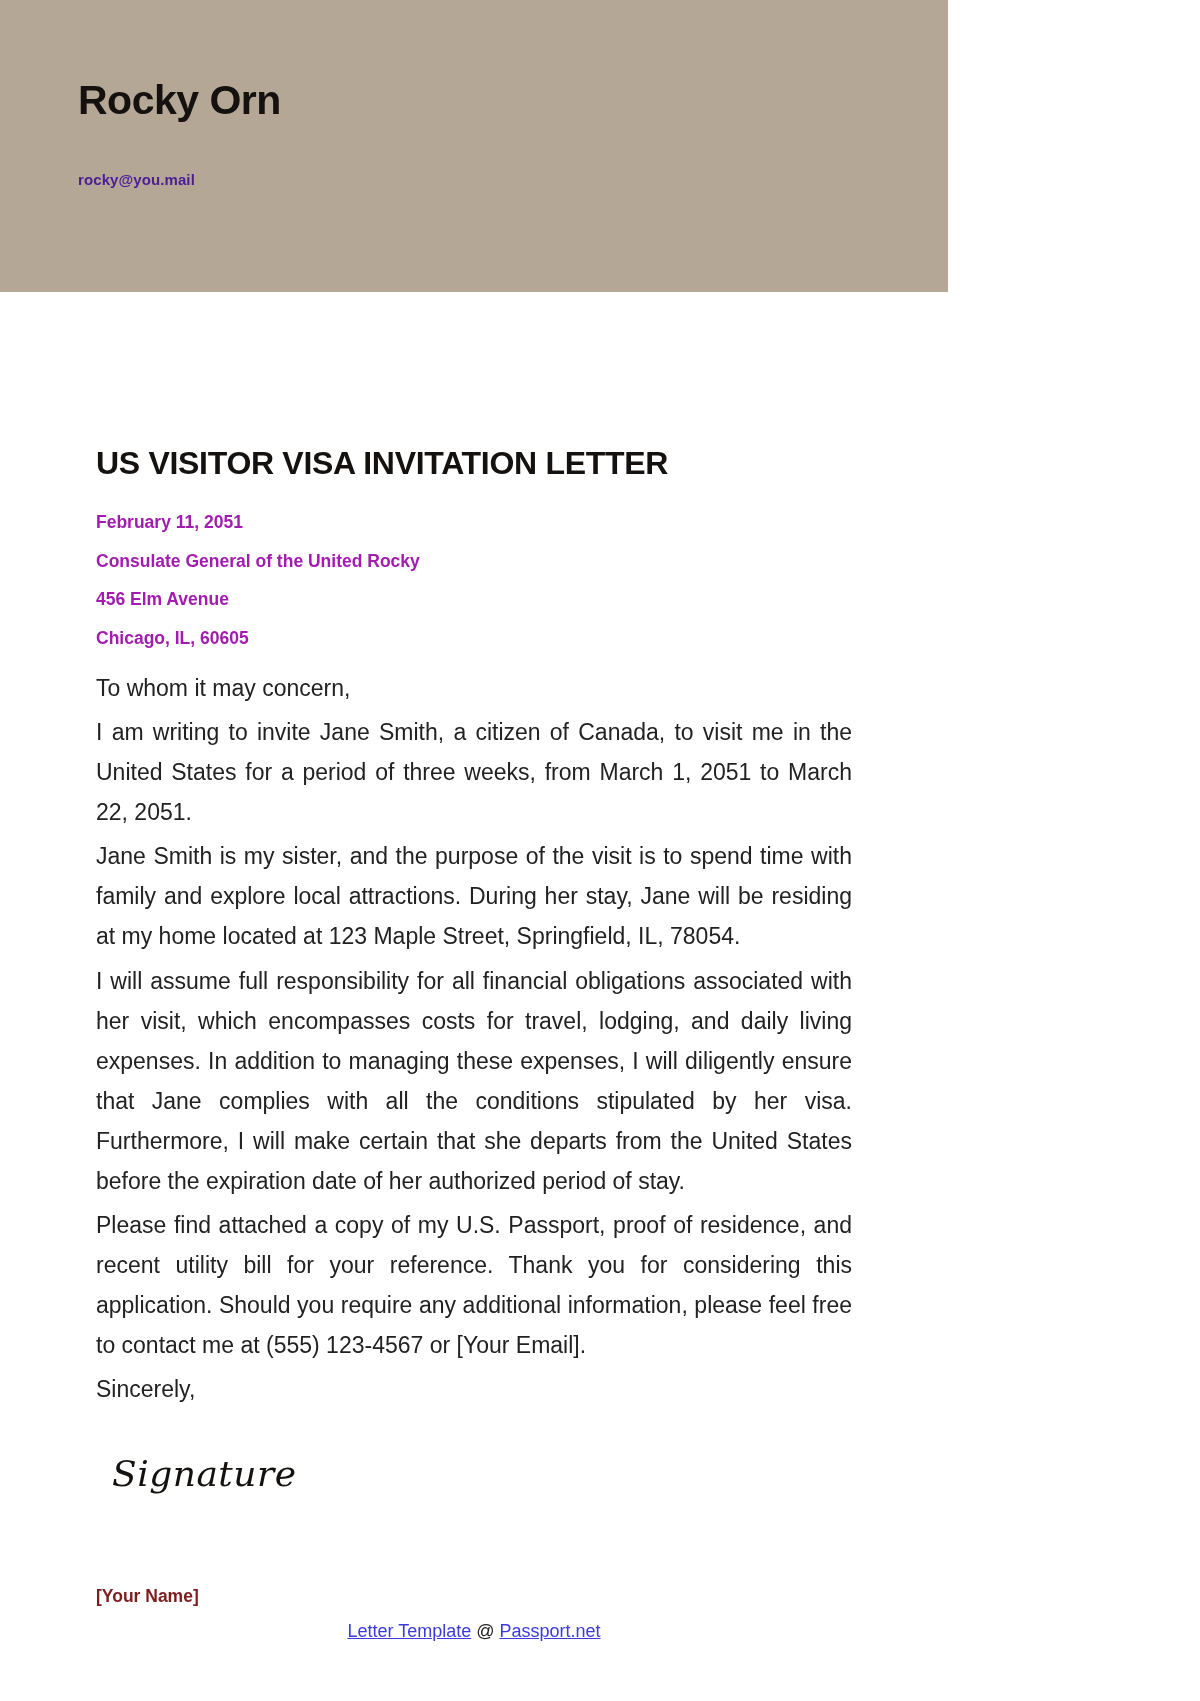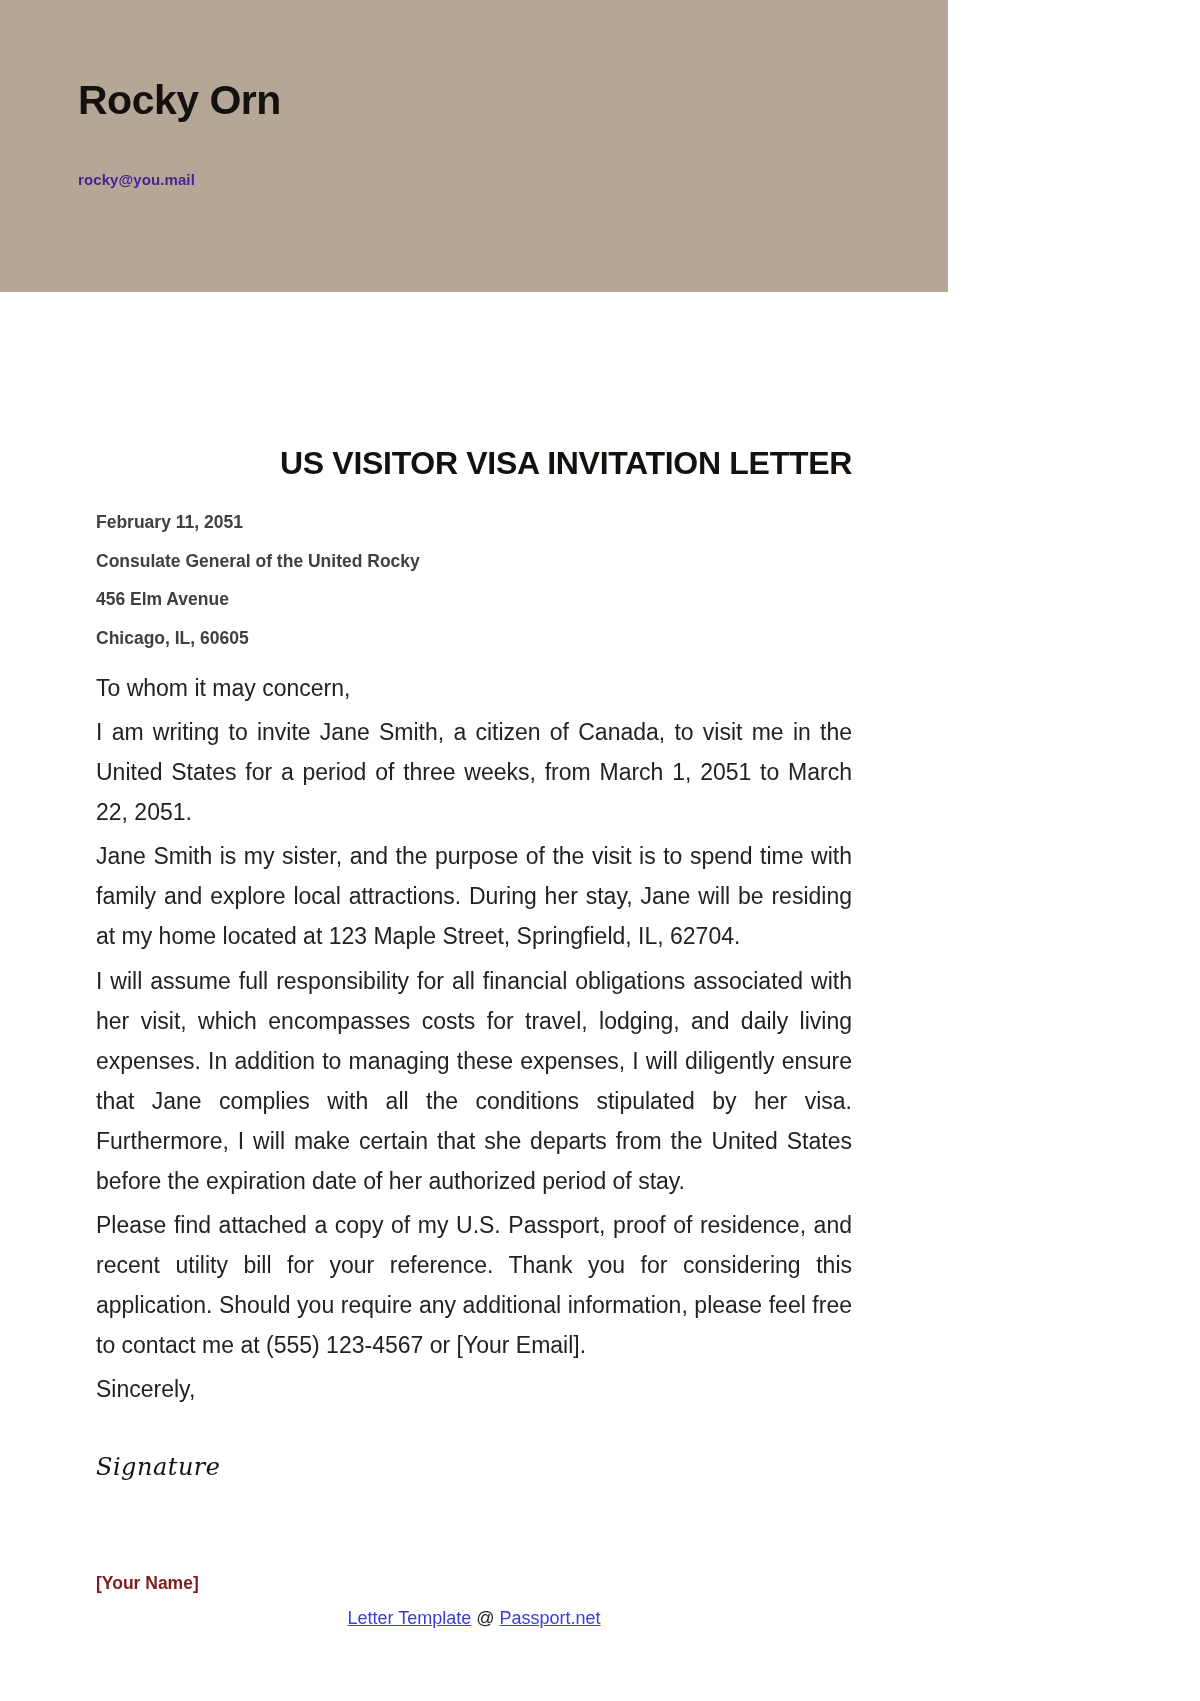--- a/index.html
+++ b/index.html
@@ -44,55 +44,56 @@
     margin-top: 48px;
     font-size: 15px;
     font-weight: bold;
     color: #4c1d95;
     letter-spacing: 0.1px;
   }
   .body-wrap {
     padding: 0 96px;
   }
   .doc-title {
-    text-align: right;
+    text-align: left;
     font-size: 32px;
     font-weight: bold;
     letter-spacing: -0.3px;
     color: #14110f;
     margin: 152px 0 0 0;
     line-height: 1.2;
   }
   .addr-block {
     margin-top: 32px;
   }
   .addr-line {
     font-size: 17.5px;
     font-weight: bold;
-    color: #404040;
+    color: #a21caf;
     line-height: 1.0;
     margin-bottom: 21px;
   }
   .para {
     font-size: 23px;
     line-height: 1.74;
     color: #222222;
     margin: 0 0 4px 0;
     text-align: justify;
     text-justify: inter-word;
   }
   .para.noj {
     text-align: left;
   }
   .signature {
     font-family: "DejaVu Serif", serif;
     font-style: italic;
-    font-size: 24px;
+    font-size: 36px;
     color: #14110f;
     margin-top: 44px;
+    margin-left: 16px;
     letter-spacing: 0.5px;
   }
   .your-name {
     margin-top: 92px;
     font-size: 17.5px;
     font-weight: bold;
     color: #7f1d1d;
   }
   .footer {
     text-align: center;
@@ -128,21 +129,21 @@
     <div class="addr-block">
       <div class="addr-line">February 11, 2051</div>
       <div class="addr-line">Consulate General of the United Rocky</div>
       <div class="addr-line">456 Elm Avenue</div>
       <div class="addr-line">Chicago, IL, 60605</div>
     </div>
 
     <p class="para noj">To whom it may concern,</p>
 
     <p class="para">I am writing to invite Jane Smith, a citizen of Canada, to visit me in the United States for a period of three weeks, from March 1, 2051 to March 22, 2051.</p>
-    <p class="para">Jane Smith is my sister, and the purpose of the visit is to spend time with family and explore local attractions. During her stay, Jane will be residing at my home located at 123 Maple Street, Springfield, IL, 62704.</p>
+    <p class="para">Jane Smith is my sister, and the purpose of the visit is to spend time with family and explore local attractions. During her stay, Jane will be residing at my home located at 123 Maple Street, Springfield, IL, 78054.</p>
     <p class="para">I will assume full responsibility for all financial obligations associated with her visit, which encompasses costs for travel, lodging, and daily living expenses. In addition to managing these expenses, I will diligently ensure that Jane complies with all the conditions stipulated by her visa. Furthermore, I will make certain that she departs from the United States before the expiration date of her authorized period of stay.</p>
     <p class="para">Please find attached a copy of my U.S. Passport, proof of residence, and recent utility bill for your reference. Thank you for considering this application. Should you require any additional information, please feel free to contact me at (555) 123-4567 or [Your Email].</p>
 
     <p class="para noj">Sincerely,</p>
 
     <div class="signature">Signature</div>
 
     <div class="your-name">[Your Name]</div>
 
     <div class="footer">

